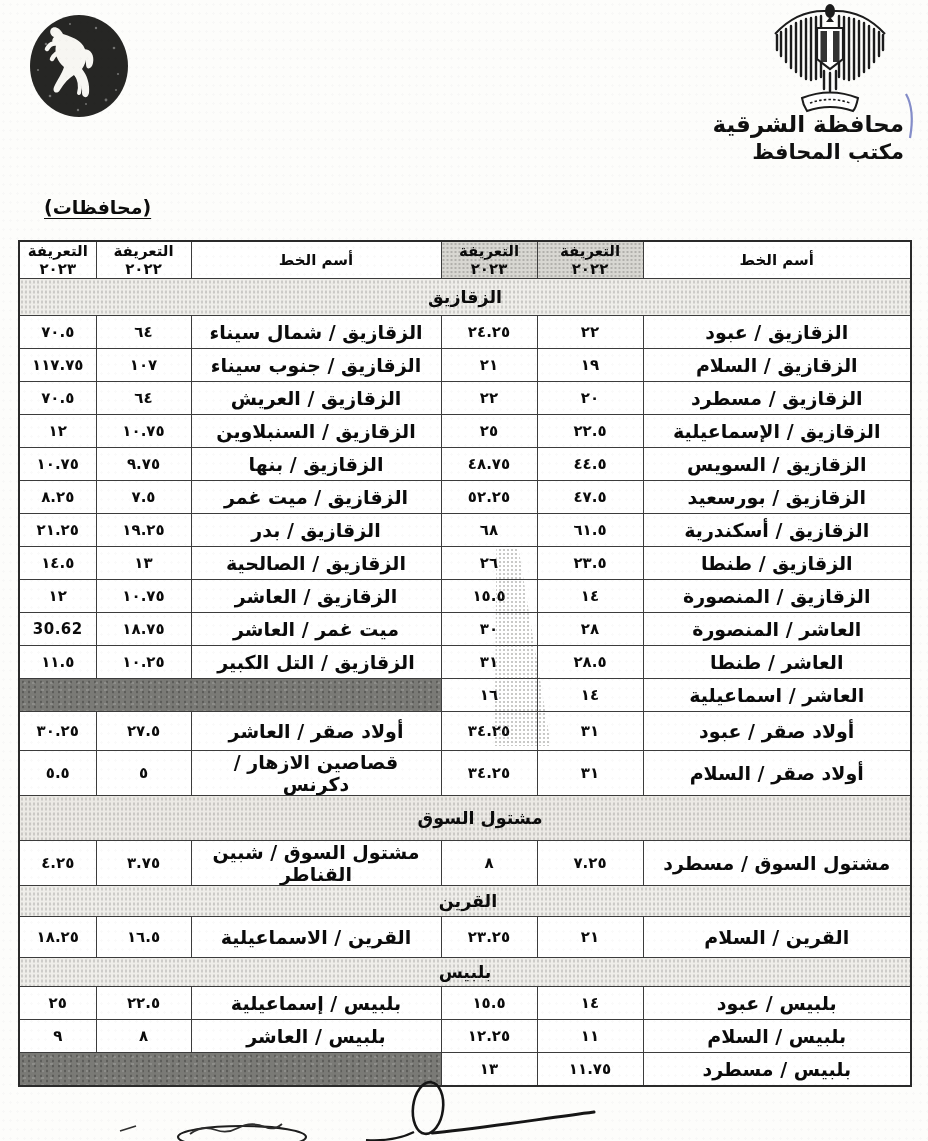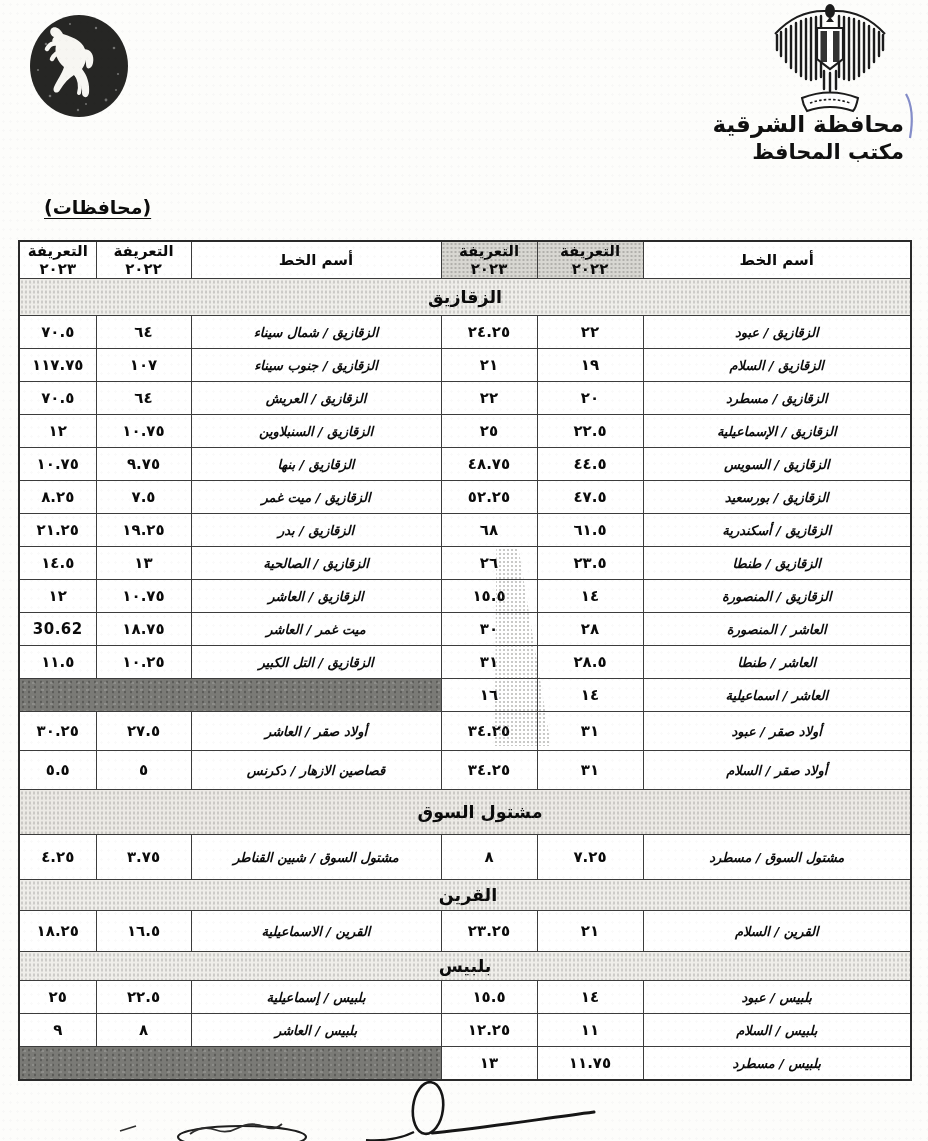--- a/index.html
+++ b/index.html
@@ -42,21 +42,21 @@
     color:#0b0b0b;
   }
   table.fares th,table.fares td{
     border:1.6px solid #3c3c3c;padding:0 6px;overflow:hidden;
     font-weight:700;text-align:center;vertical-align:middle;
   }
   table.fares th{height:30px;font-size:15px;}
   th.hl{background-color:#d8d7d2;
     background-image:radial-gradient(rgba(0,0,0,.18) 1px, transparent 1.15px);
     background-size:4px 4px;}
-  td.name-cell{font-size:13px;font-style:italic;}
+  td.name-cell{font-size:19px;}
   td.num-cell{font-size:15px;letter-spacing:.5px;}
   td.band-cell{
     font-size:17.5px;height:36px;background-color:#efeeea;
     background-image:radial-gradient(rgba(0,0,0,.14) 1px, transparent 1.2px);
     background-size:4px 5px;
     margin-left:40px;
   }
   td.redacted{
     background-color:#7a7a76;
     background-image:

